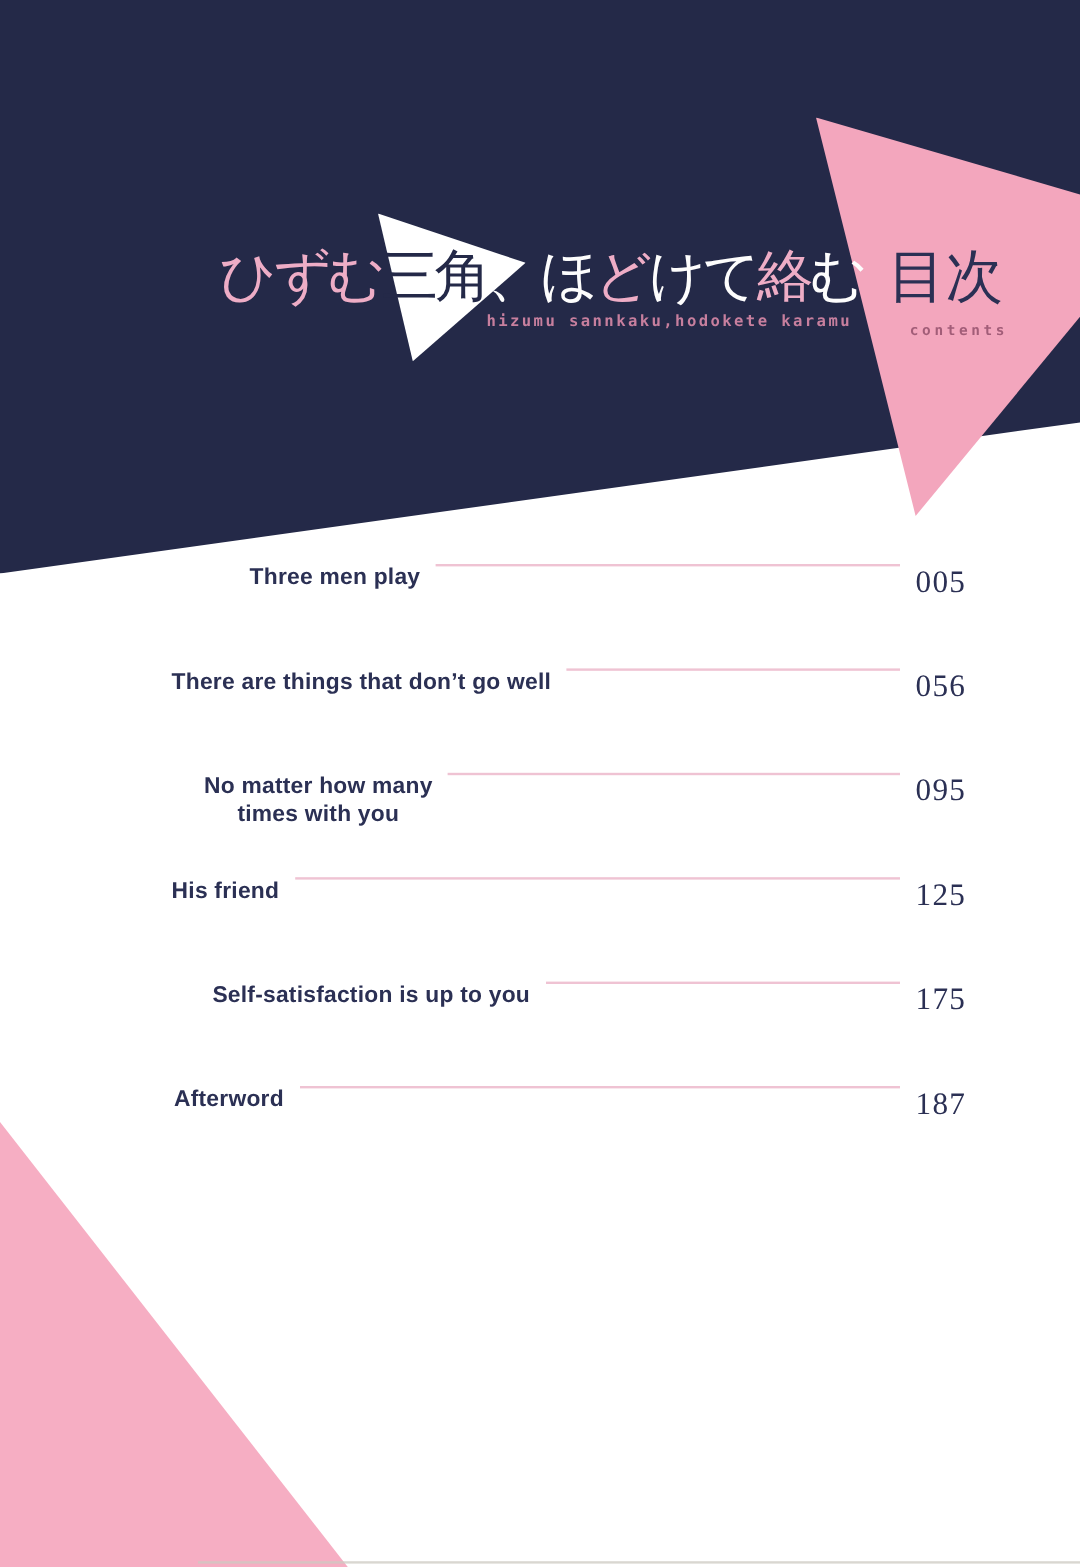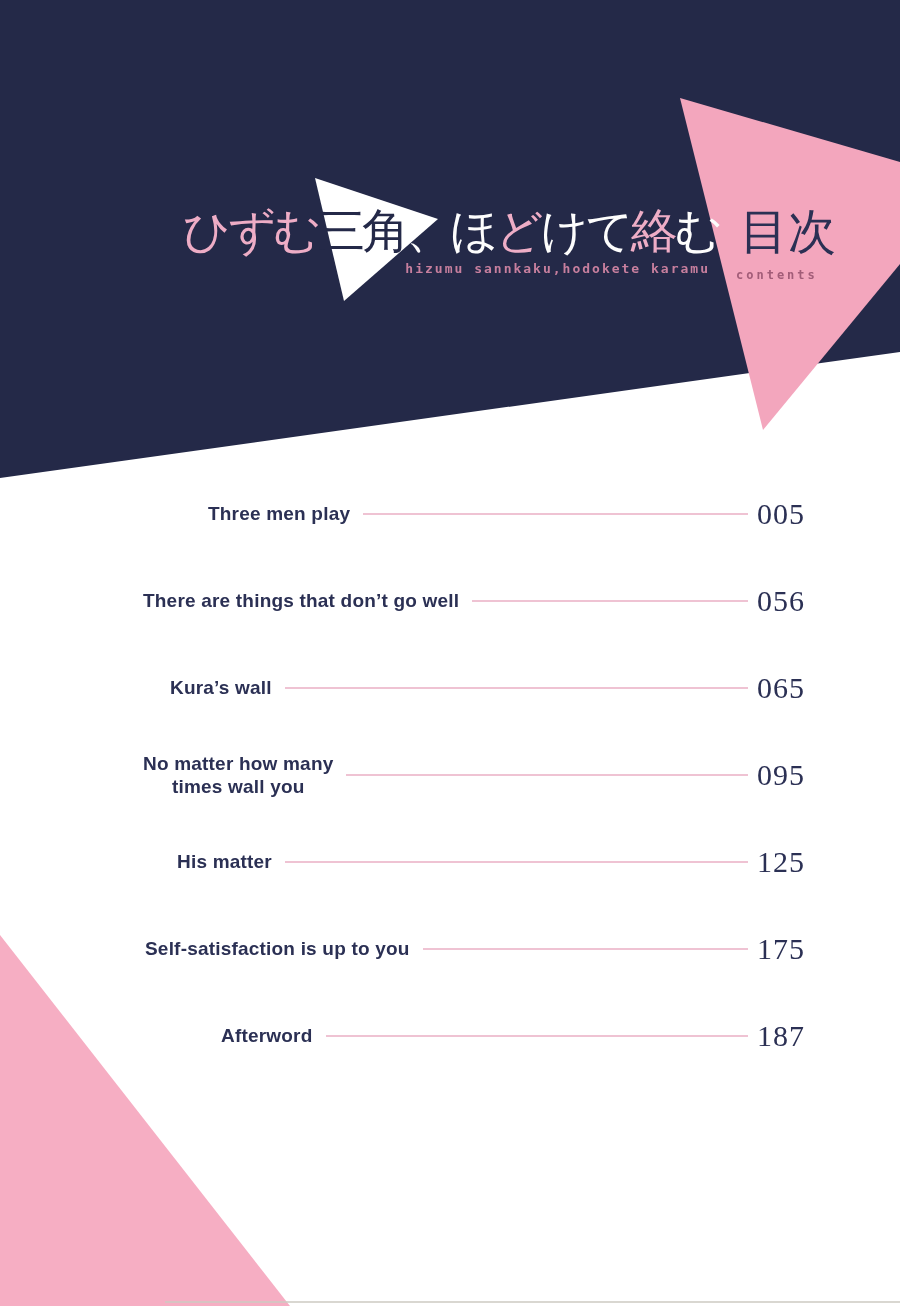--- a/index.html
+++ b/index.html
@@ -31,33 +31,33 @@
   .tc{display:inline-block;}
   .c-pink{color:var(--titlePink);}
   .c-navy{color:var(--navy);}
   .c-white{color:#fdfdfd;}
   .romanization{position:absolute;right:190px;top:261px;
     font-family:"DejaVu Sans Mono",monospace;font-weight:bold;font-size:13px;
     letter-spacing:2px;color:var(--romanPink);white-space:nowrap;}
   .contents-kanji{position:absolute;left:740px;top:207px;
     font-family:"DejaVu Serif",serif;font-size:48px;letter-spacing:0;
     color:var(--ink);line-height:1;}
-  .contents-label{position:absolute;left:736px;top:268px;width:104px;text-align:left;
+  .contents-label{position:absolute;left:736px;top:268px;width:104px;text-align:right;
     font-family:"DejaVu Sans Mono",monospace;font-weight:bold;font-size:12px;
     letter-spacing:3px;color:var(--contentsInk);}
 
   
   .toc{position:absolute;left:130px;top:470px;width:675px;}
-  .toc-row{display:flex;align-items:center;height:87px;}
+  .toc-row{display:flex;height:87px;}
   .toc-label{font-weight:bold;font-size:19px;letter-spacing:.2px;color:var(--ink);
     line-height:23px;text-align:center;white-space:nowrap;flex:0 0 auto;}
   .toc-leader{flex:1 1 auto;height:2px;background:var(--leader);
     margin-left:13px;margin-right:9px;}
   .toc-page{flex:0 0 46px;text-align:right;font-family:"Liberation Serif",serif;
-    font-size:30px;letter-spacing:1px;color:var(--ink);}
+    font-size:26px;letter-spacing:1px;color:var(--ink);}
   
   .toc-row:nth-child(1){padding-left:78px;}
   .toc-row:nth-child(2){padding-left:13px;}
   .toc-row:nth-child(3){padding-left:40px;}
   .toc-row:nth-child(4){padding-left:13px;}
   .toc-row:nth-child(5){padding-left:47px;}
   .toc-row:nth-child(6){padding-left:15px;}
   .toc-row:nth-child(7){padding-left:91px;}
   .toc-row:nth-child(8){padding-left:74px;}
 </style>
@@ -80,34 +80,29 @@
         <div class="toc-label">Three men play</div>
         <div class="toc-leader"></div>
         <div class="toc-page">005</div>
       </div>
       <div class="toc-row">
         <div class="toc-label">There are things that don’t go well</div>
         <div class="toc-leader"></div>
         <div class="toc-page">056</div>
       </div>
       <div class="toc-row">
-        <div class="toc-label">Kura’s wall</div>
-        <div class="toc-leader"></div>
-        <div class="toc-page">065</div>
-      </div>
-      <div class="toc-row">
         <div class="toc-label">
           <div>No matter how many</div>
-          <div>times wall you</div>
+          <div>times with you</div>
         </div>
         <div class="toc-leader"></div>
         <div class="toc-page">095</div>
       </div>
       <div class="toc-row">
-        <div class="toc-label">His matter</div>
+        <div class="toc-label">His friend</div>
         <div class="toc-leader"></div>
         <div class="toc-page">125</div>
       </div>
       <div class="toc-row">
         <div class="toc-label">Self-satisfaction is up to you</div>
         <div class="toc-leader"></div>
         <div class="toc-page">175</div>
       </div>
       <div class="toc-row">
         <div class="toc-label">Afterword</div>

